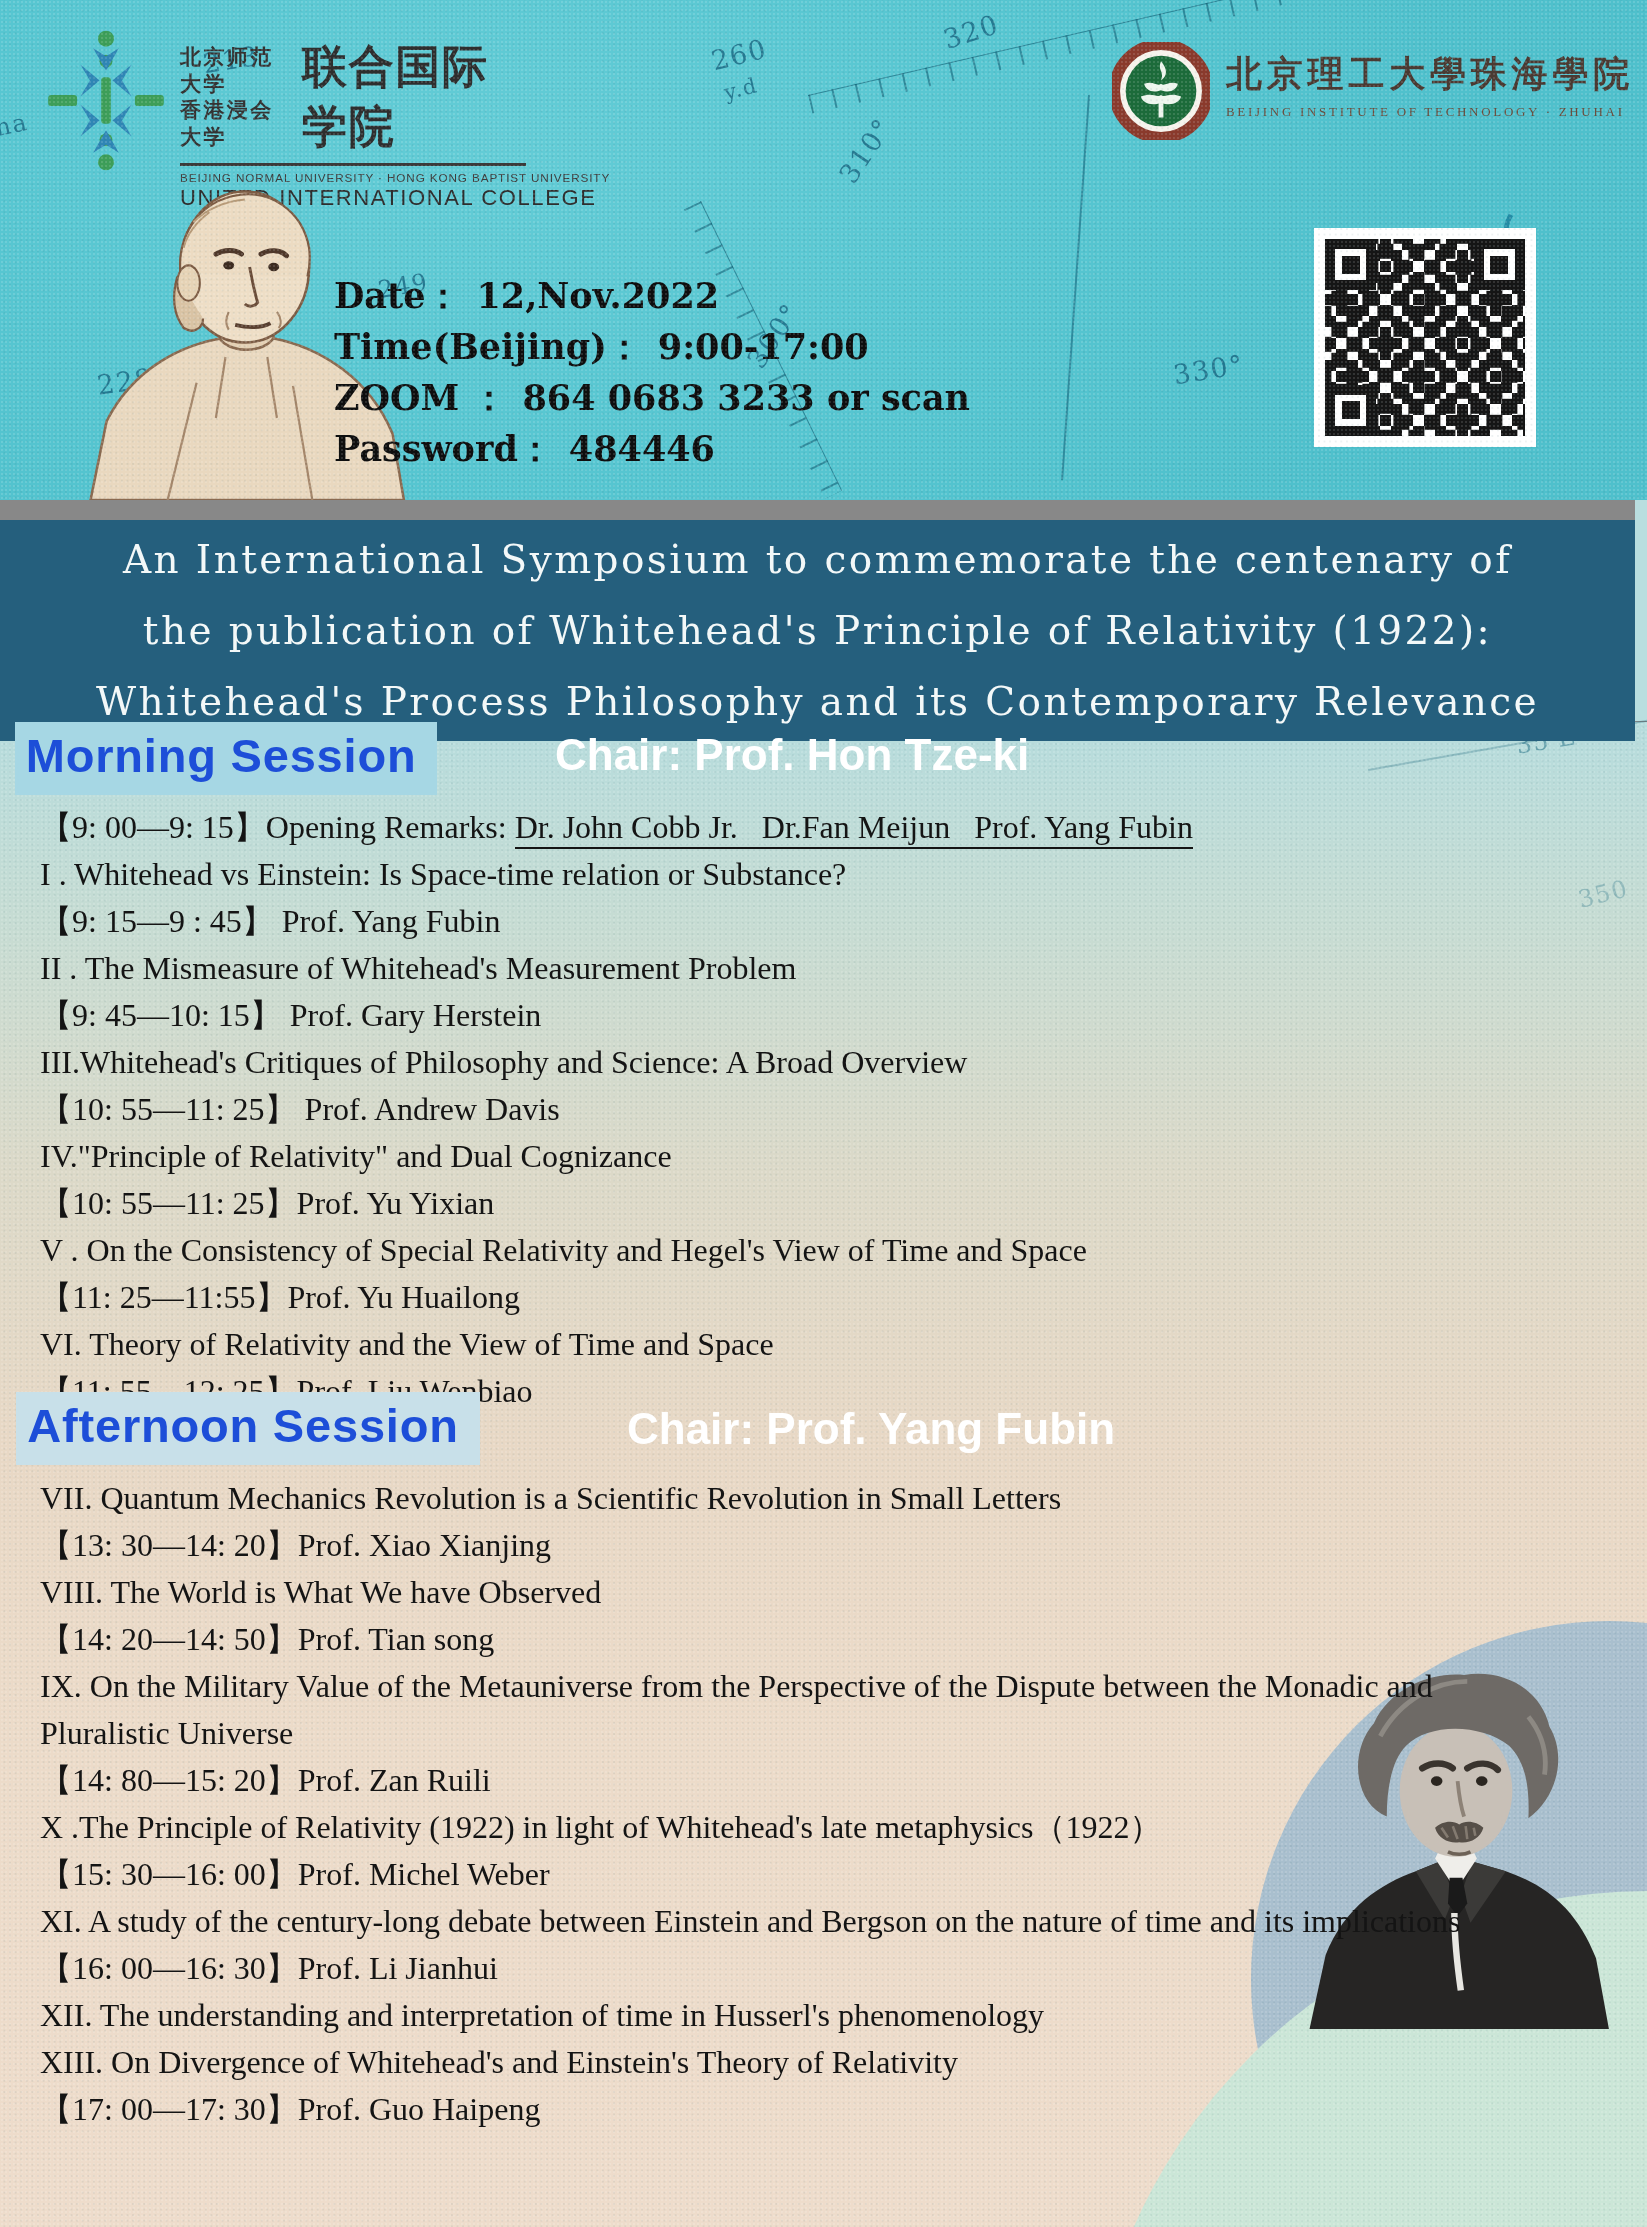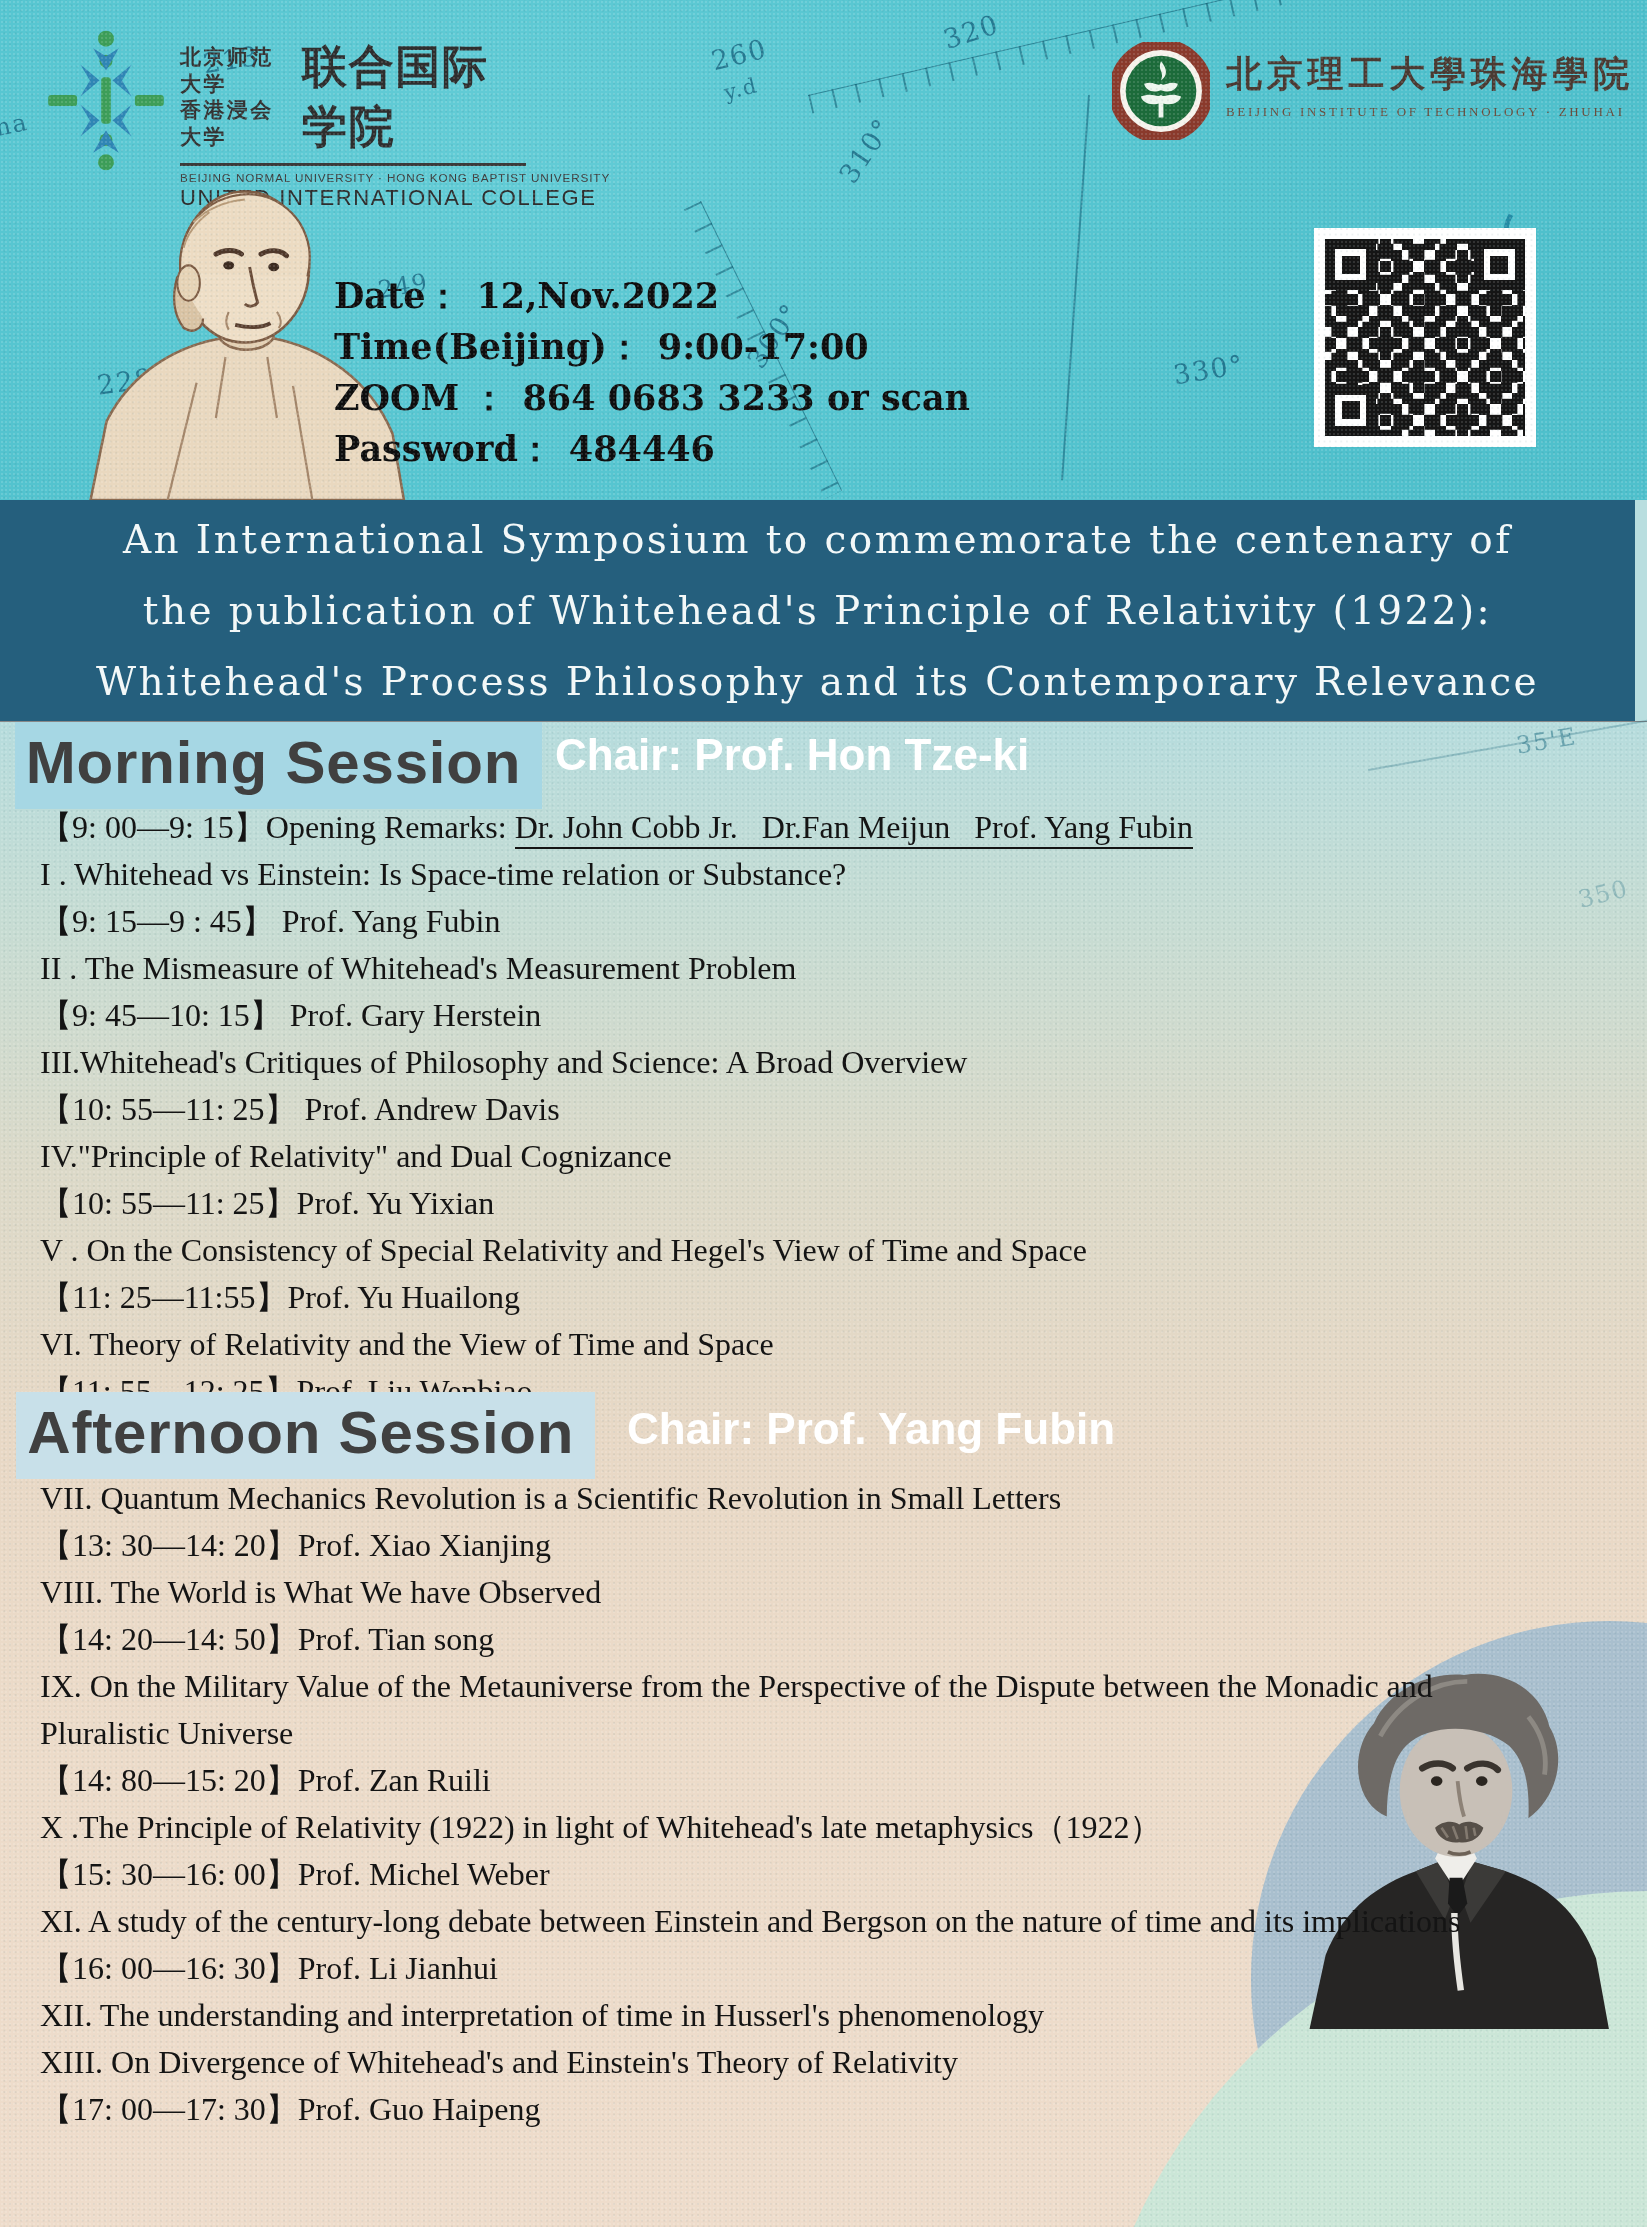--- a/index.html
+++ b/index.html
@@ -55,35 +55,35 @@
     padding:11.3px;}
   .qr-inner{position:relative;width:100%;height:100%;background:
     repeating-conic-gradient(#151515 0 25%, transparent 0 50%),
     repeating-conic-gradient(#151515 0 25%, transparent 0 50%),
     #fff;background-size:22px 22px,31px 31px;background-position:0 0,6.4px 4.8px;}
   .qr-finder{position:absolute;width:51px;height:51px;border:10.5px solid #151515;background:#fff;}
   .qr-finder::after{content:"";position:absolute;inset:6.4px;background:#151515;}
   .qr-f-tl{left:0;top:0;} .qr-f-tr{right:0;top:0;} .qr-f-bl{left:0;bottom:0;}
 
   
-  .banner{position:absolute;left:0;top:500px;width:1635px;height:221px;background:#255f7d;
+  .banner{position:absolute;left:0;top:520px;width:1635px;height:221px;background:#255f7d;
     display:flex;flex-direction:column;justify-content:center;align-items:center;z-index:3;}
   .banner-strip{position:absolute;left:1635px;top:500px;width:13px;height:221px;background:#b9dedf;}
   .banner-line{font-family:"DejaVu Serif",serif;font-size:39px;line-height:71px;
     color:#f3f8f8;letter-spacing:2.4px;white-space:nowrap;}
 
   
   .content{position:absolute;left:0;top:722px;width:1647px;height:1506px;
     background:linear-gradient(180deg,#b6dcdd 0%,#c6dcd3 13%,#dcd9c8 30%,#e8d8c5 48%,#ecdbc9 68%,#eedccb 100%);}
   .circle{position:absolute;border-radius:50%;}
   .circle-blue{left:1251px;top:899px;width:716px;height:716px;background:#a9bfce;}
   .circle-mint{left:1086px;top:1169px;width:1126px;height:1126px;background:#cbe6d7;}
 
   .session-highlight{display:inline-block;font-family:"Liberation Sans",sans-serif;
-    font-weight:700;font-size:60px;color:#404040;letter-spacing:0.8px;
+    font-weight:700;font-size:47px;color:#1d4ed8;letter-spacing:0.8px;
     padding:6.4px 21px 11.3px 11.3px;}
   .hl-morning{background:#a6d7e4;}
   .hl-afternoon{background:#c8e0e9;}
   .chair{position:absolute;font-family:"Liberation Sans",sans-serif;font-weight:700;
     font-size:44px;color:#ffffff;white-space:nowrap;}
 
   .sched{position:absolute;left:40px;width:1440px;font-size:32px;z-index:4;}
   .sched .row{min-height:47px;line-height:47px;}
   .speakers{white-space:pre-wrap;border-bottom:2.4px solid #141414;padding-bottom:2px;}
   .m-head{position:absolute;left:14.5px;top:722px;z-index:4;}

